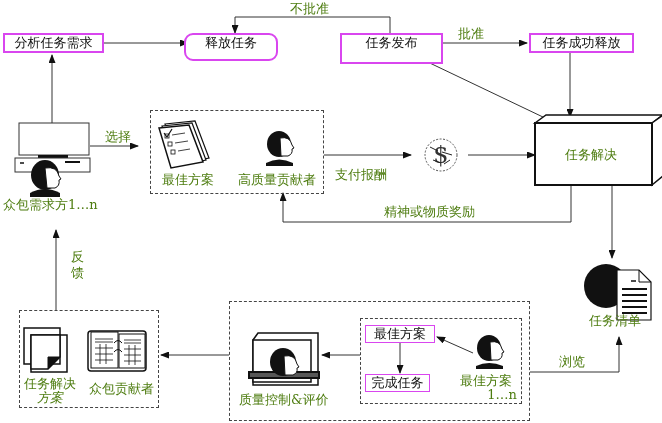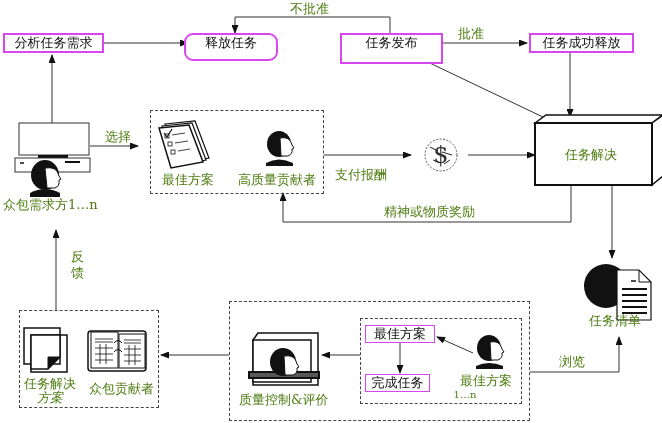--- a/index.html
+++ b/index.html
@@ -189,13 +189,13 @@
 <div class="lbl c" style="left:22px;top:377px;width:56px;">任务解决</div>
 <div class="lbl c" style="left:22px;top:391px;width:56px;font-style:italic;">方案</div>
 <div class="lbl" style="left:89px;top:382px;">众包贡献者</div>
 
 <div class="dbox" style="left:229px;top:301px;width:301px;height:120px;"></div>
 <div class="lbl" style="left:239px;top:393px;">质量控制&amp;评价</div>
 <div class="dbox" style="left:360px;top:318px;width:162px;height:86px;"></div>
 <div class="box" style="left:365px;top:325px;width:70px;height:18px;border-width:1.5px;">最佳方案</div>
 <div class="box" style="left:365px;top:374px;width:65px;height:18px;border-width:1.5px;">完成任务</div>
 <div class="lbl c" style="left:448px;top:374px;width:76px;">最佳方案</div>
-<div class="lbl c" style="left:427px;top:388px;width:76px;font-size:10px;text-align:center;">1…n</div>
+<div class="lbl c" style="left:464px;top:388px;width:76px;font-size:13px;text-align:center;">1…n</div>
 
 </body></html>

